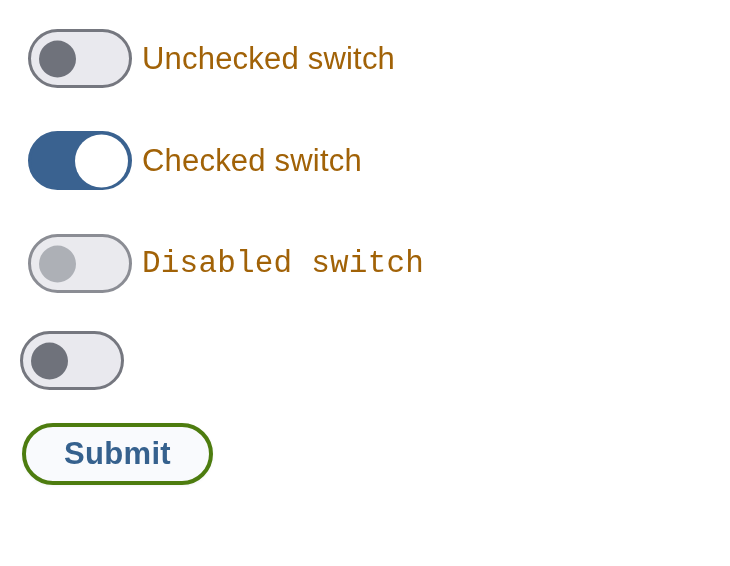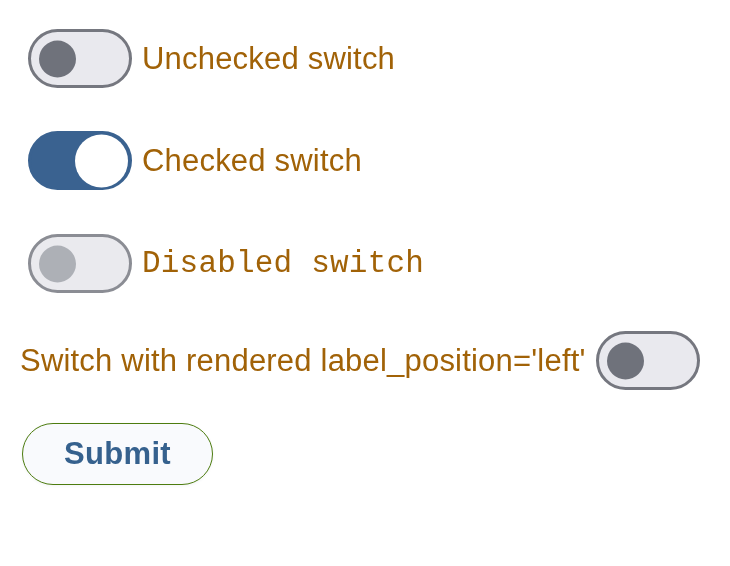--- a/index.html
+++ b/index.html
@@ -73,21 +73,21 @@
     background: #ffffff;
   }
 
   .submit-button {
     display: flex;
     align-items: center;
     justify-content: center;
     margin: 33px 0 0 22px;
     width: 191px;
     height: 62px;
-    border: 1px solid #4d7c0f;
+    border: 4px solid #4d7c0f;
     border-radius: 31px;
     background: #f9fafd;
     box-shadow: 0 1px 3px rgba(40, 60, 100, 0.06);
     font-family: "Liberation Sans", sans-serif;
     font-size: 31px;
     font-weight: 700;
     color: #36618e;
     letter-spacing: 0.3px;
     cursor: pointer;
   }
@@ -112,21 +112,20 @@
   </div>
 
   <div class="switch-row row-3">
     <div class="toggle disabled" role="switch" aria-checked="false" aria-disabled="true">
       <span class="knob"></span>
     </div>
     <span class="switch-label">Disabled switch</span>
   </div>
 
   <div class="switch-row row-4">
-    <span class="switch-label">Switch with rendered label_position='left'</span>
     <div class="toggle off" role="switch" aria-checked="false">
       <span class="knob"></span>
     </div>
   </div>
 
   <button class="submit-button">Submit</button>
 
 </div>
 
 </body></html>

